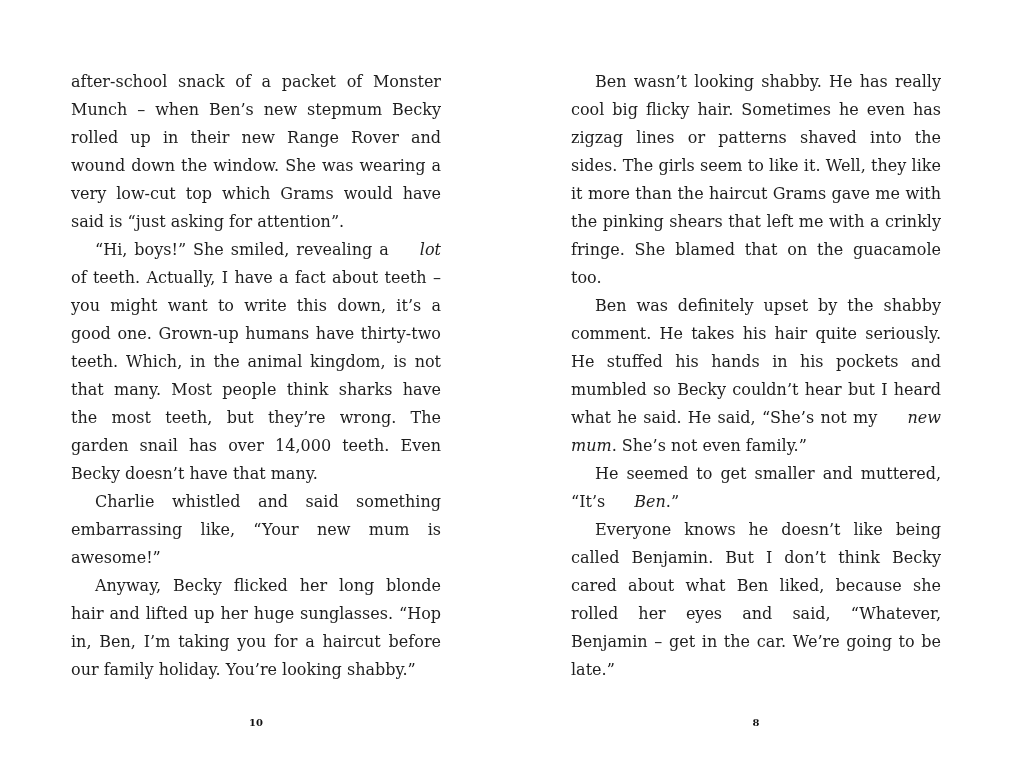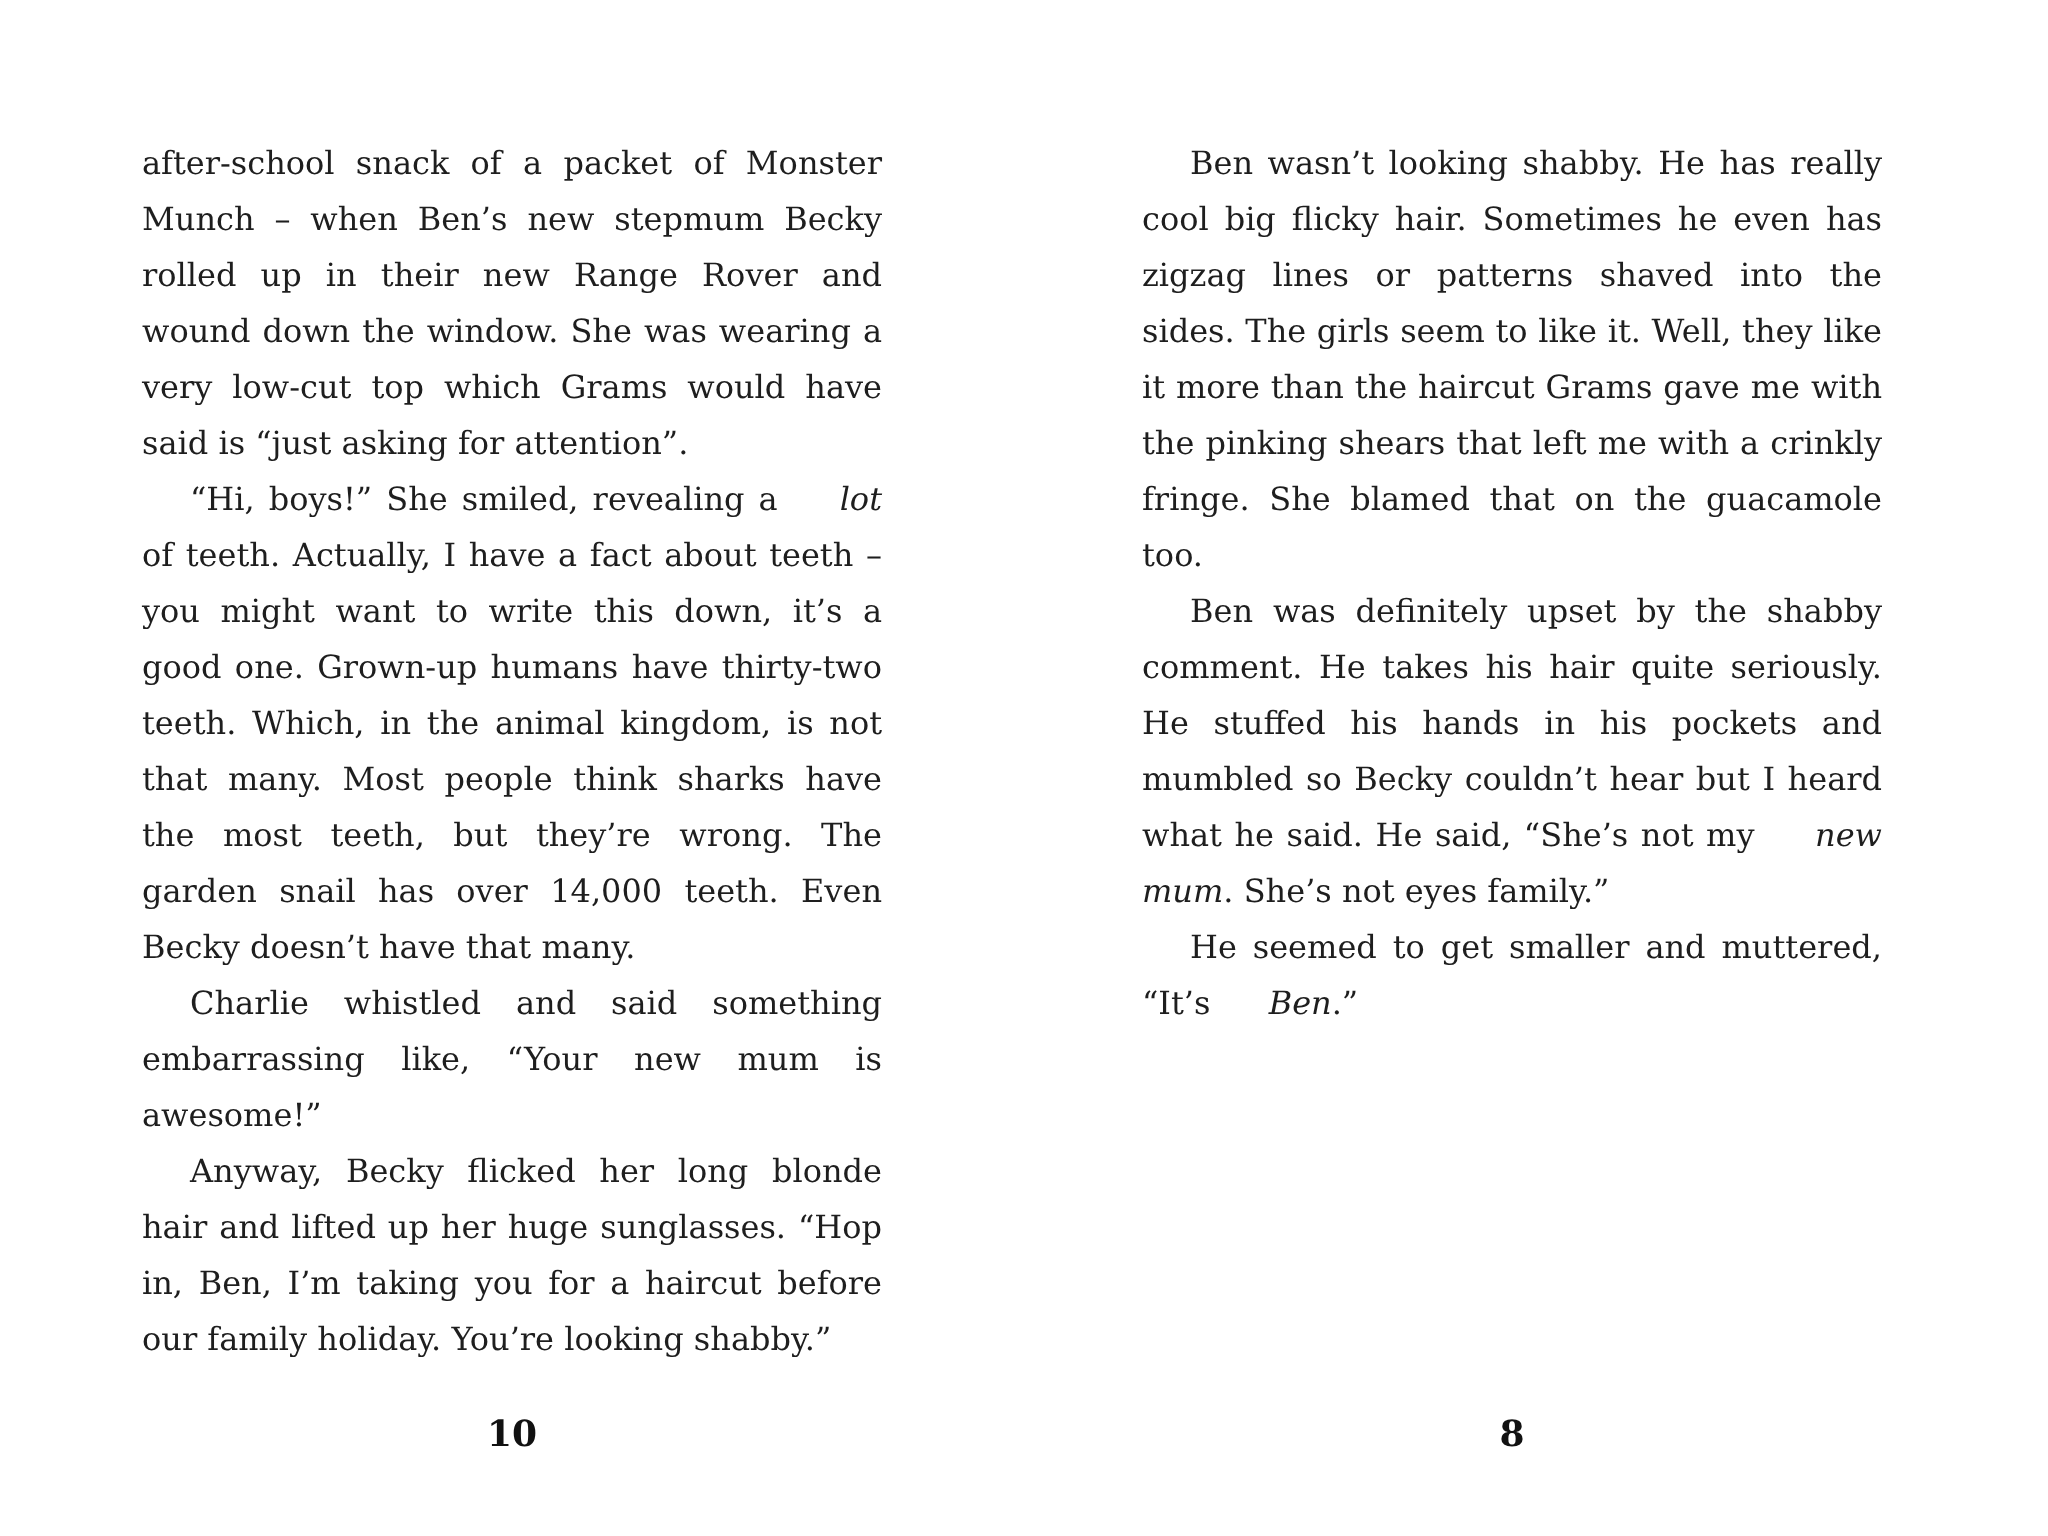--- a/index.html
+++ b/index.html
@@ -47,21 +47,21 @@
     margin-left: 24px;
   }
   .page-number {
     position: absolute;
     bottom: 40px;
     left: 0;
     width: 100%;
     text-align: center;
     font-family: "DejaVu Serif", "Liberation Serif", serif;
     font-weight: bold;
-    font-size: 18px;
+    font-size: 10px;
     color: #111111;
   }
 </style>
 </head>
 <body>
 
 <div class="spread">
 
   <div class="page left">
     <div class="page-text">
@@ -69,19 +69,20 @@
         <p class="indent"><span>“Hi, boys!” She smiled, revealing a </span><em>lot</em><span> of teeth. Actually, I have a fact about teeth – you might want to write this down, it’s a good one. Grown-up humans have thirty-two teeth. Which, in the animal kingdom, is not that many. Most people think sharks have the most teeth, but they’re wrong. The garden snail has over 14,000 teeth. Even Becky doesn’t have that many.</span></p>
         <p class="indent"><span>Charlie whistled and said something embarrassing like, “Your new mum is awesome!”</span></p>
         <p class="indent"><span>Anyway, Becky flicked her long blonde hair and lifted up her huge sunglasses. “Hop in, Ben, I’m taking you for a haircut before our family holiday. You’re looking shabby.”</span></p>
       </div>
     <div class="page-number">10</div>
   </div>
 
   <div class="page right">
     <div class="page-text">
         <p class="indent"><span>Ben wasn’t looking shabby. He has really cool big flicky hair. Sometimes he even has zigzag lines or patterns shaved into the sides. The girls seem to like it. Well, they like it more than the haircut Grams gave me with the pinking shears that left me with a crinkly fringe. She blamed that on the guacamole too.</span></p>
-        <p class="indent"><span>Ben was definitely upset by the shabby comment. He takes his hair quite seriously. He stuffed his hands in his pockets and mumbled so Becky couldn’t hear but I heard what he said. He said, “She’s not my </span><em>new mum</em><span>. She’s not eyes family.”</span></p>
+        <p class="indent"><span>Ben was definitely upset by the shabby comment. He takes his hair quite seriously. He stuffed his hands in his pockets and mumbled so Becky couldn’t hear but I heard what he said. He said, “She’s not my </span><em>new mum</em><span>. She’s not even family.”</span></p>
         <p class="indent"><span>He seemed to get smaller and muttered, “It’s </span><em>Ben</em><span>.”</span></p>
+        <p class="indent"><span>Everyone knows he doesn’t like being called Benjamin. But I don’t think Becky cared about what Ben liked, because she rolled her eyes and said, “Whatever, Benjamin – get in the car. We’re going to be late.”</span></p>
       </div>
     <div class="page-number">8</div>
   </div>
 
 </div>
 
 </body></html>

